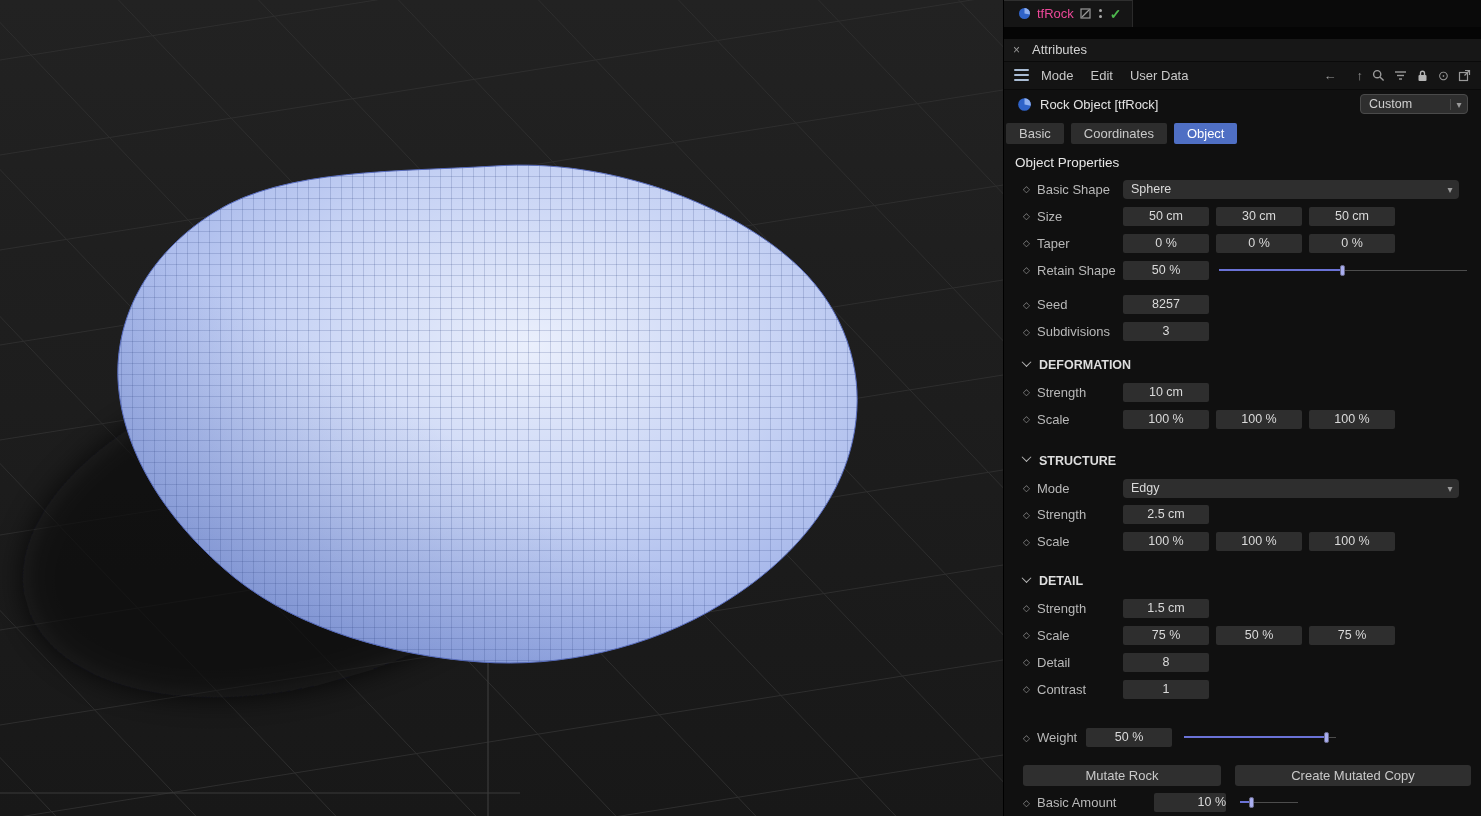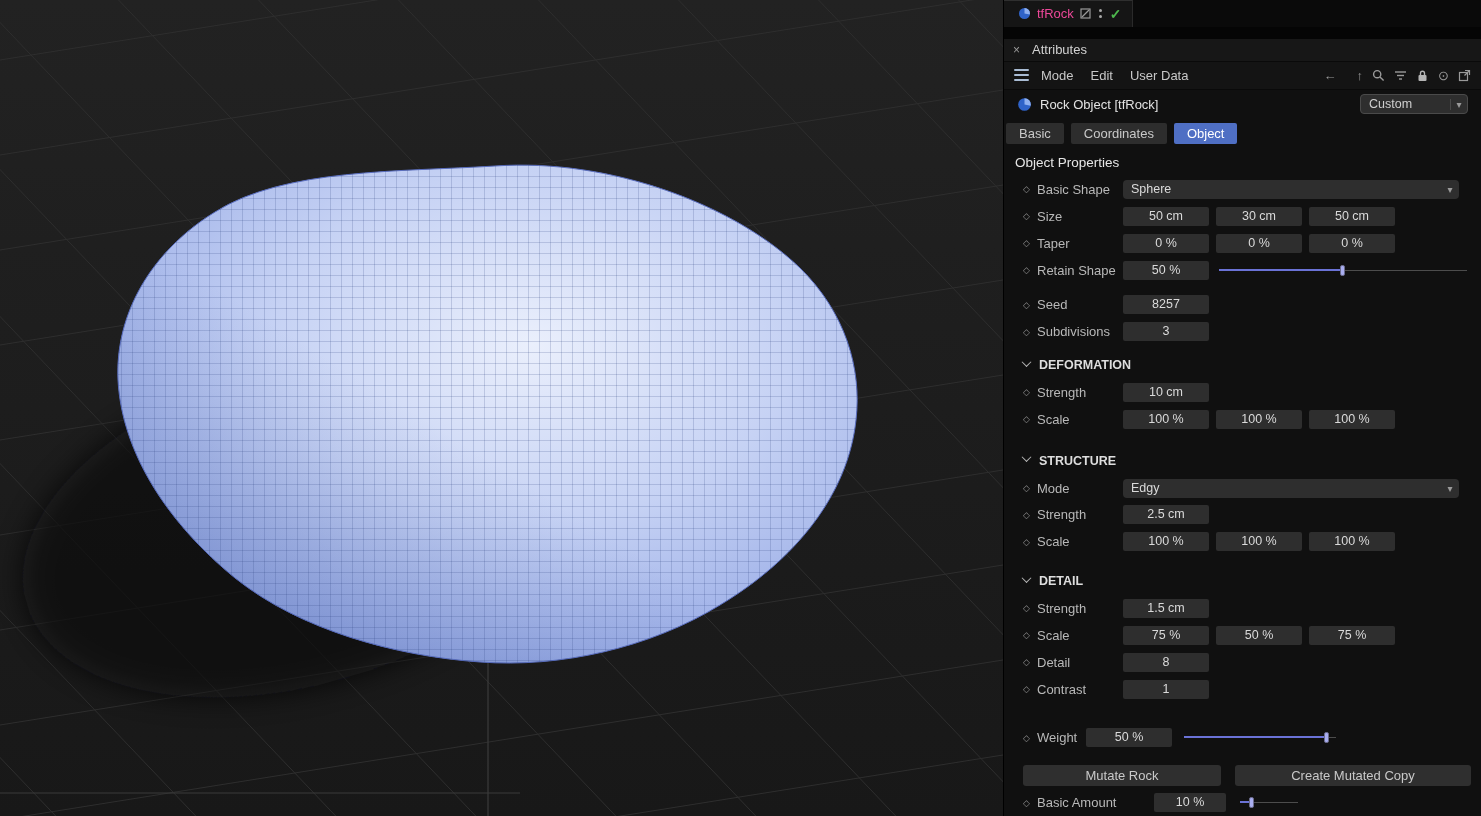--- a/index.html
+++ b/index.html
@@ -48,21 +48,21 @@
   .tab.active { background:#4f6fc4; color:#fff; }
 
   .sec-title { height:28px; display:flex; align-items:center; padding-left:11px; color:#e6e6e6; font-size:13.5px; }
 
   .row { height:27px; display:flex; align-items:center; padding-left:19px; }
   .diamond { width:14px; color:#8f8f8f; font-size:9px; }
   .lbl { width:86px; color:#b8b8b8; font-size:13px; }
   .lbl-w { width:49px; color:#b8b8b8; font-size:13px; }
   .lbl-m { width:117px; color:#b8b8b8; font-size:13px; }
   .field { width:86px; height:19px; background:#2e2e2e; border-radius:2px; color:#dadada; font-size:12.5px; line-height:19px; text-align:center; margin-right:7px; }
-  .field.w72 { width:72px; }
+  .field.w72 { width:72px;text-align:right; }
   .dropdown { flex:1; height:19px; background:#2e2e2e; border-radius:4px; display:flex; align-items:center; margin-right:22px; }
   .dropdown .dd-label { flex:1; padding-left:8px; color:#dadada; font-size:12.5px; }
   .dropdown .dd-arrow { width:18px; text-align:center; color:#9a9a9a; font-size:10px; }
 
   .slider { position:relative; height:19px; }
   .slider.grow { flex:1; margin-right:14px; margin-left:3px; }
   .slider.w152 { width:152px; margin-left:5px; }
   .slider.w58 { width:58px; margin-left:7px; }
   .slider .track { position:absolute; left:0; right:0; top:9px; height:1px; background:#4c4c4c; }
   .slider .fill { position:absolute; left:0; top:8px; height:2px; background:#6a72d6; width:var(--pct); }

